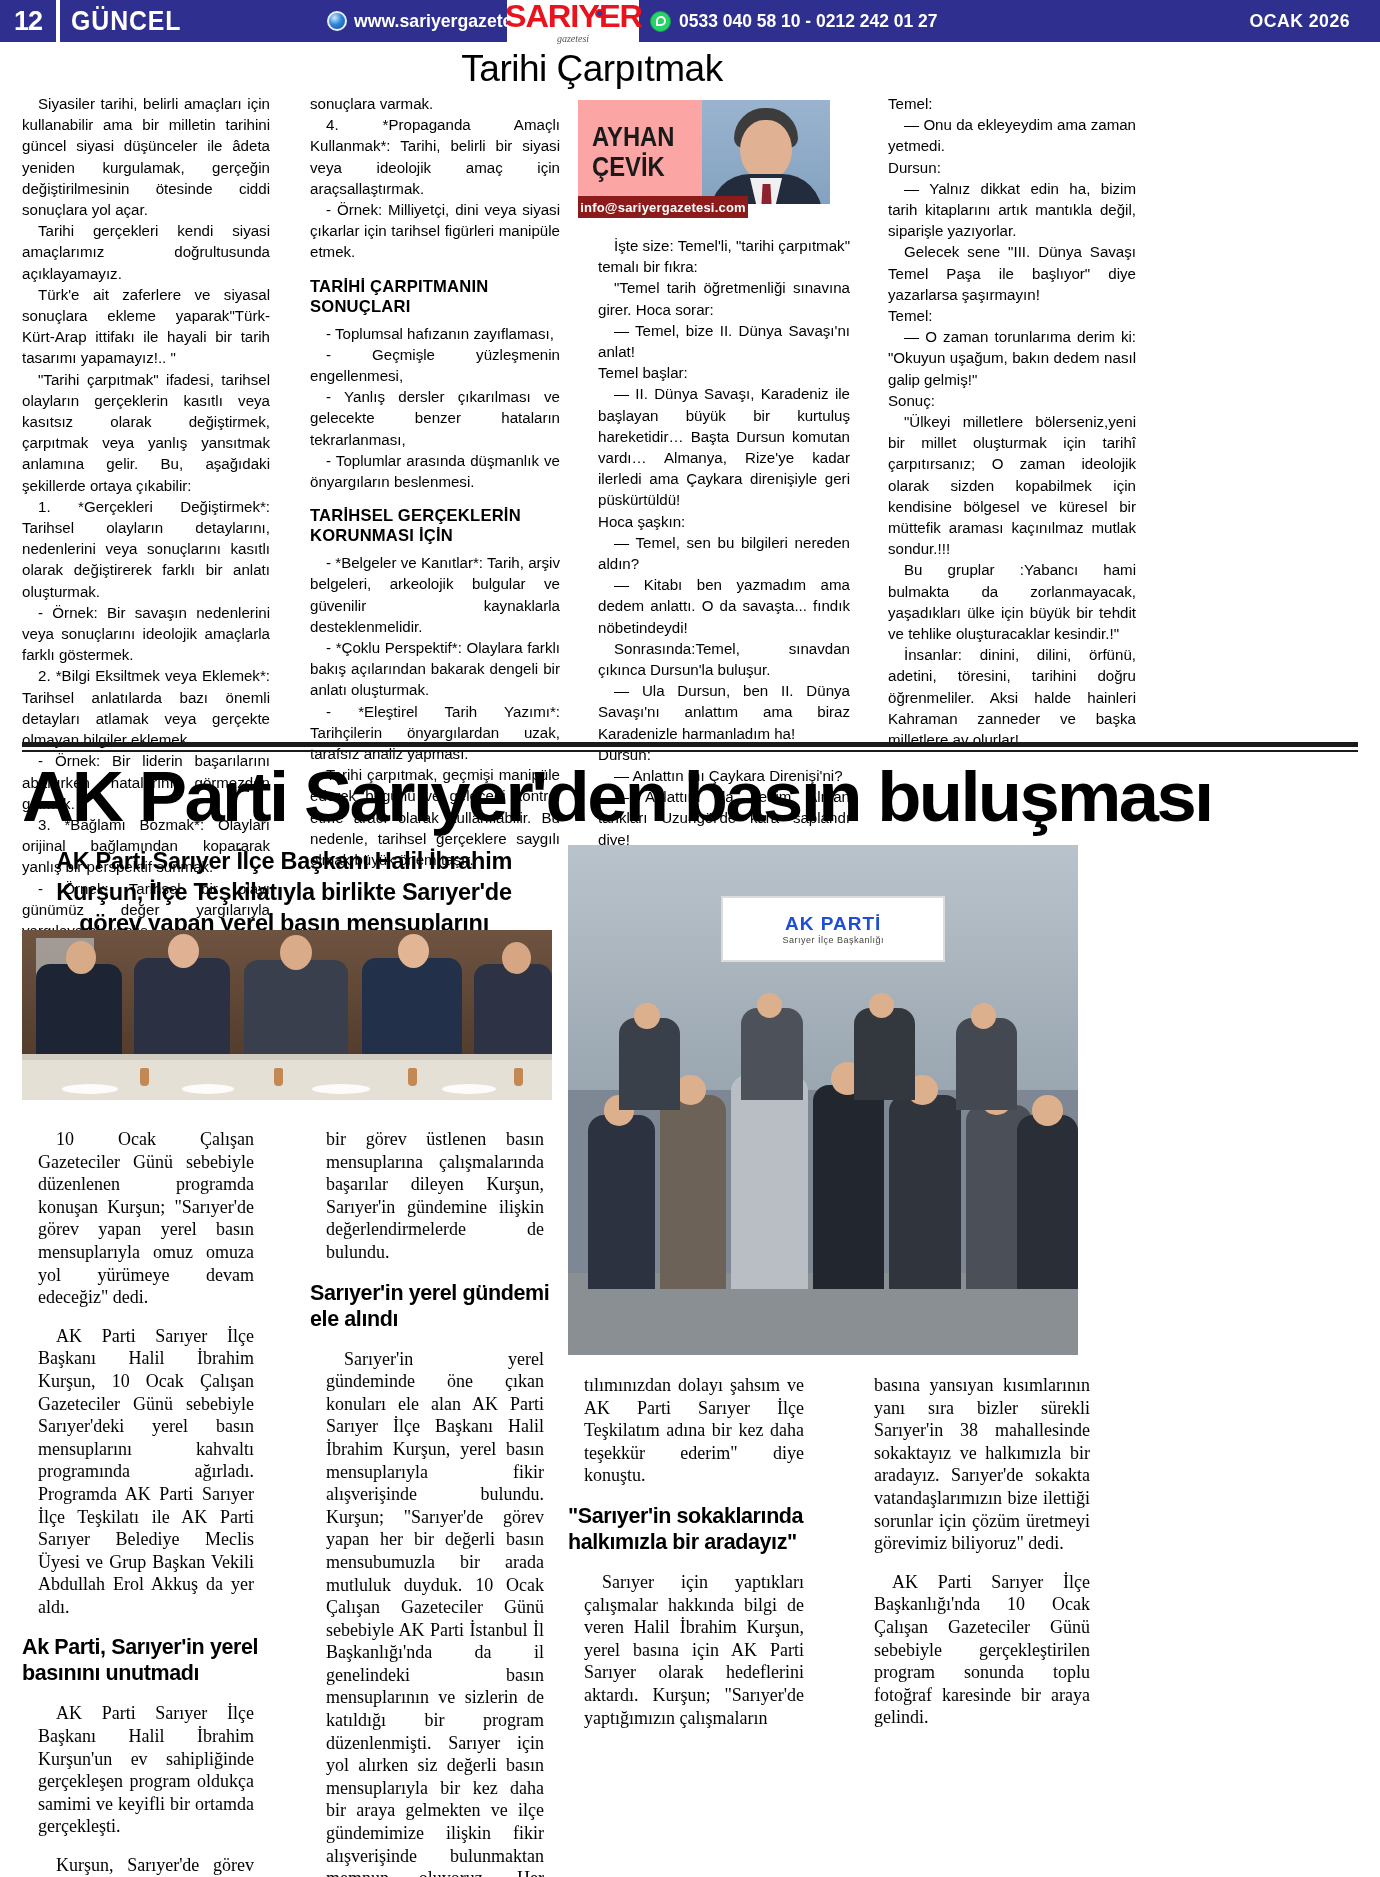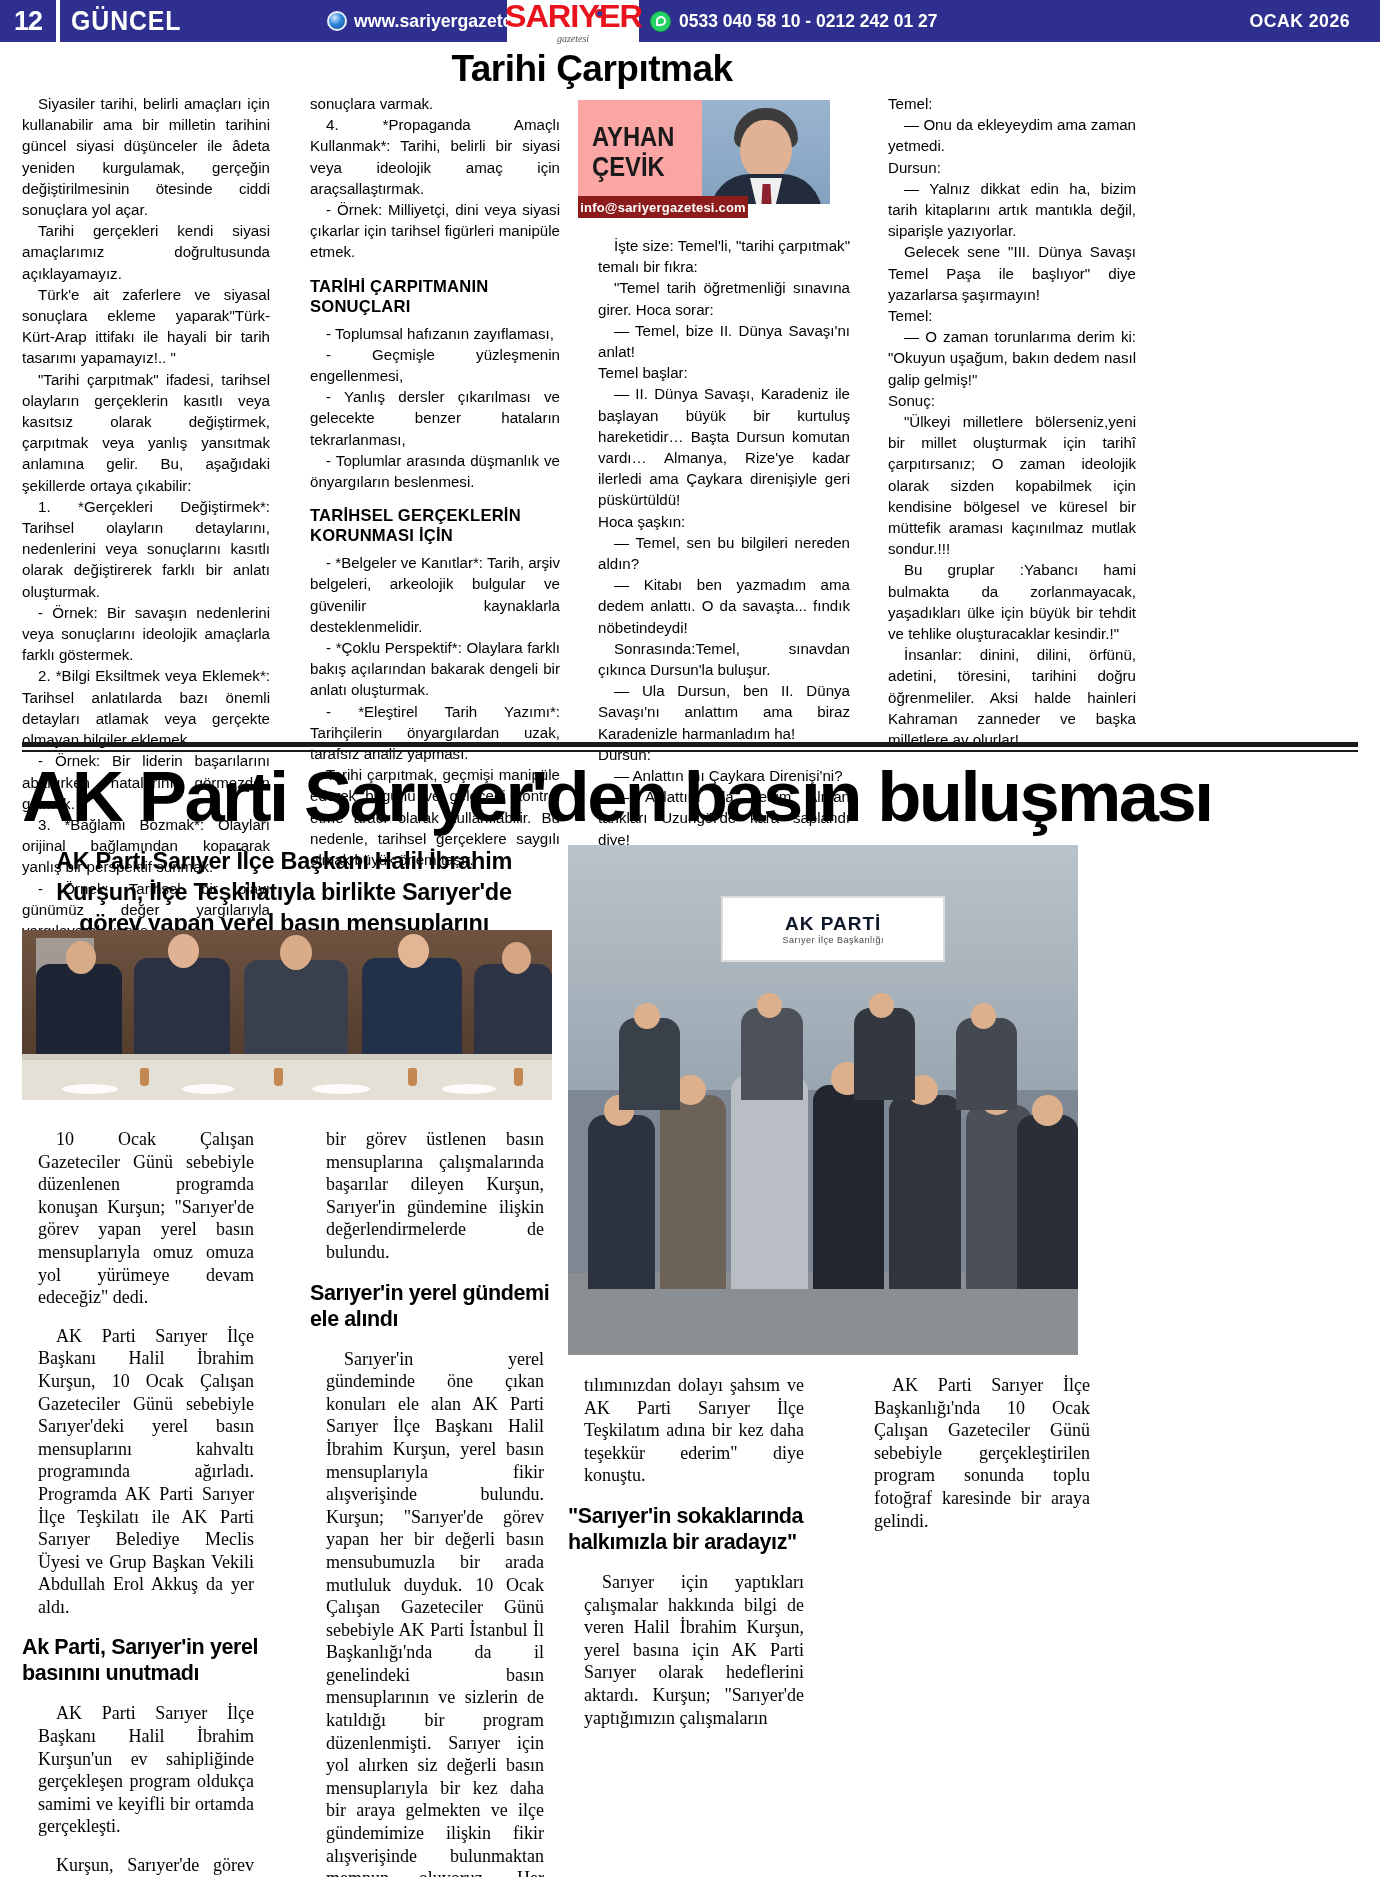--- a/index.html
+++ b/index.html
@@ -91,21 +91,21 @@
   }
   .mh-date{
     position:absolute;right:30px;top:0;height:42px;display:flex;align-items:center;
     color:#ffffff;font-size:19px;font-weight:bold;letter-spacing:0.5px;
     transform:scaleX(0.93);transform-origin:right center;
   }
 
   
   .a1-title{
     position:absolute;left:0;top:48px;width:1184px;text-align:center;
-    font-size:37px;font-weight:bold;letter-spacing:-0.5px;
+    font-size:37px;font-weight:normal;letter-spacing:-0.5px;
     font-family:"Liberation Sans", sans-serif;
   }
 
   .cols1{
     position:absolute;left:22px;top:93px;width:1336px;height:640px;
     display:flex;gap:0;
   }
   .col1{width:248px;margin-right:40px;}
   .col2{width:250px;margin-right:38px;}
   .col3{width:252px;margin-right:38px;}
@@ -220,21 +220,21 @@
   .pl-glass{position:absolute;bottom:14px;width:9px;height:18px;background:rgba(190,120,60,.85);border-radius:2px 2px 4px 4px;}
 
   
   .pr-sky{position:absolute;left:0;top:0;width:100%;height:42%;background:linear-gradient(#9fb6c9,#c9d6df);}
   .pr-build{position:absolute;left:0;top:0;width:100%;height:48%;background:linear-gradient(#b9c3cb,#9aa6b0);}
   .pr-sign{
     position:absolute;left:30%;top:10%;width:44%;height:13%;
     background:#ffffff;border:2px solid #dcdcdc;box-sizing:border-box;
     display:flex;flex-direction:column;align-items:center;justify-content:center;
   }
-  .pr-sign .s1{font-size:19px;font-weight:bold;color:#0f172a;letter-spacing:1px;font-family:"Liberation Sans",sans-serif;}
+  .pr-sign .s1{font-size:19px;font-weight:bold;color:#1d4ed8;letter-spacing:1px;font-family:"Liberation Sans",sans-serif;}
   .pr-sign .s2{font-size:9px;color:#444;letter-spacing:0.5px;}
   .pr-ground{position:absolute;left:0;bottom:0;width:100%;height:16%;background:#8a8f93;}
   .pr-p{position:absolute;bottom:13%;border-radius:16px 16px 0 0;}
   .pr-h{position:absolute;border-radius:50%;background:#dcb08c;}
 
   
   .cols2{
     position:absolute;left:22px;top:1112px;width:1336px;
     display:flex;
   }
@@ -447,16 +447,17 @@
     </div>
   </div>
 
   <div class="cols2 b3-inner" style="left:568px;top:1358px;width:252px;display:block;">
     <p class="noind">tılımınızdan dolayı şahsım ve AK Parti Sarıyer İlçe Teşkilatım adına bir kez daha teşekkür ederim" diye konuştu.</p>
     <h3>"Sarıyer'in sokaklarında halkımızla bir aradayız"</h3>
     <p>Sarıyer için yaptıkları çalışmalar hakkında bilgi de veren Halil İbrahim Kurşun, yerel basına için AK Parti Sarıyer olarak hedeflerini aktardı. Kurşun; "Sarıyer'de yaptığımızın çalışmaların</p>
   </div>
 
   <div class="cols2" style="position:absolute;left:858px;top:1358px;width:248px;display:block;">
+    <p class="noind">basına yansıyan kısımlarının yanı sıra bizler sürekli Sarıyer'in 38 mahallesinde sokaktayız ve halkımızla bir aradayız. Sarıyer'de sokakta vatandaşlarımızın bize ilettiği sorunlar için çözüm üretmeyi görevimiz biliyoruz" dedi.</p>
     <p>AK Parti Sarıyer İlçe Başkanlığı'nda 10 Ocak Çalışan Gazeteciler Günü sebebiyle gerçekleştirilen program sonunda toplu fotoğraf karesinde bir araya gelindi.</p>
   </div>
 
 </div>
 
 </body></html>

